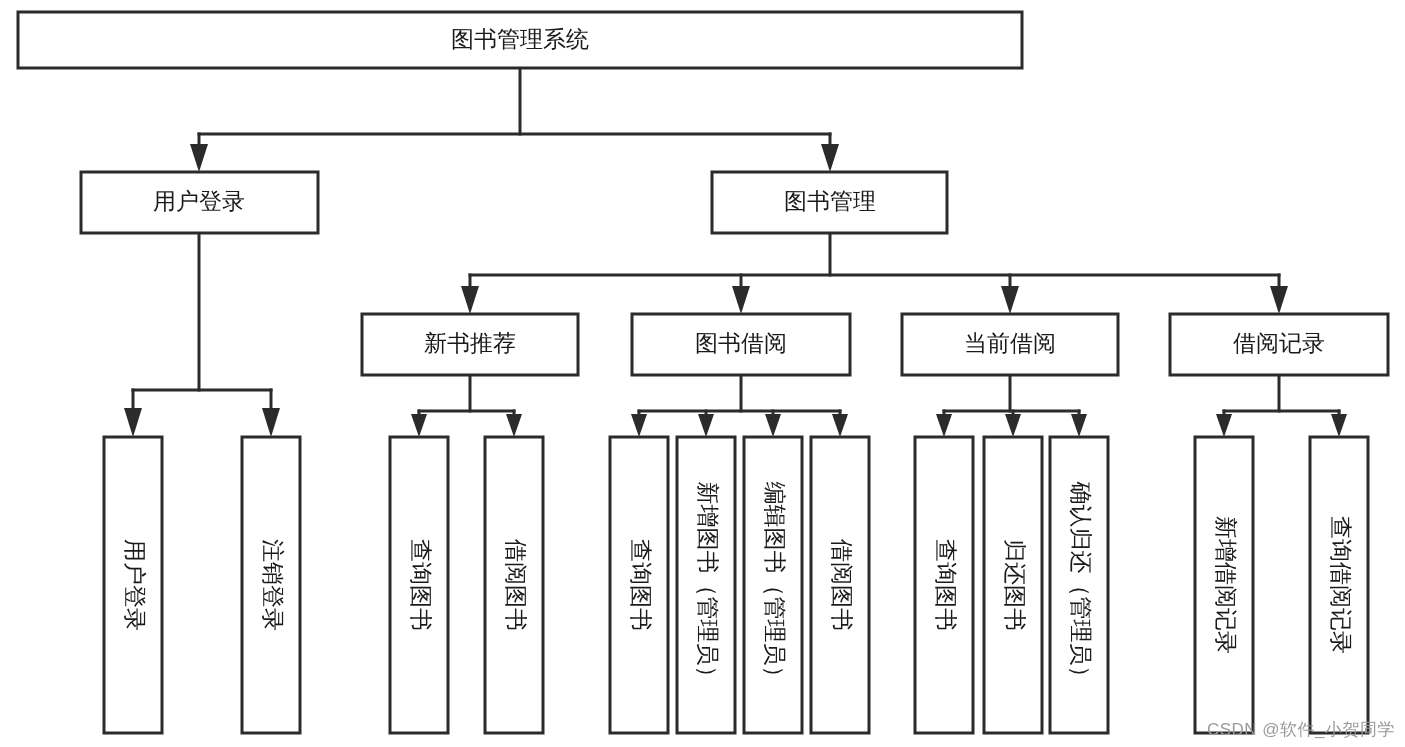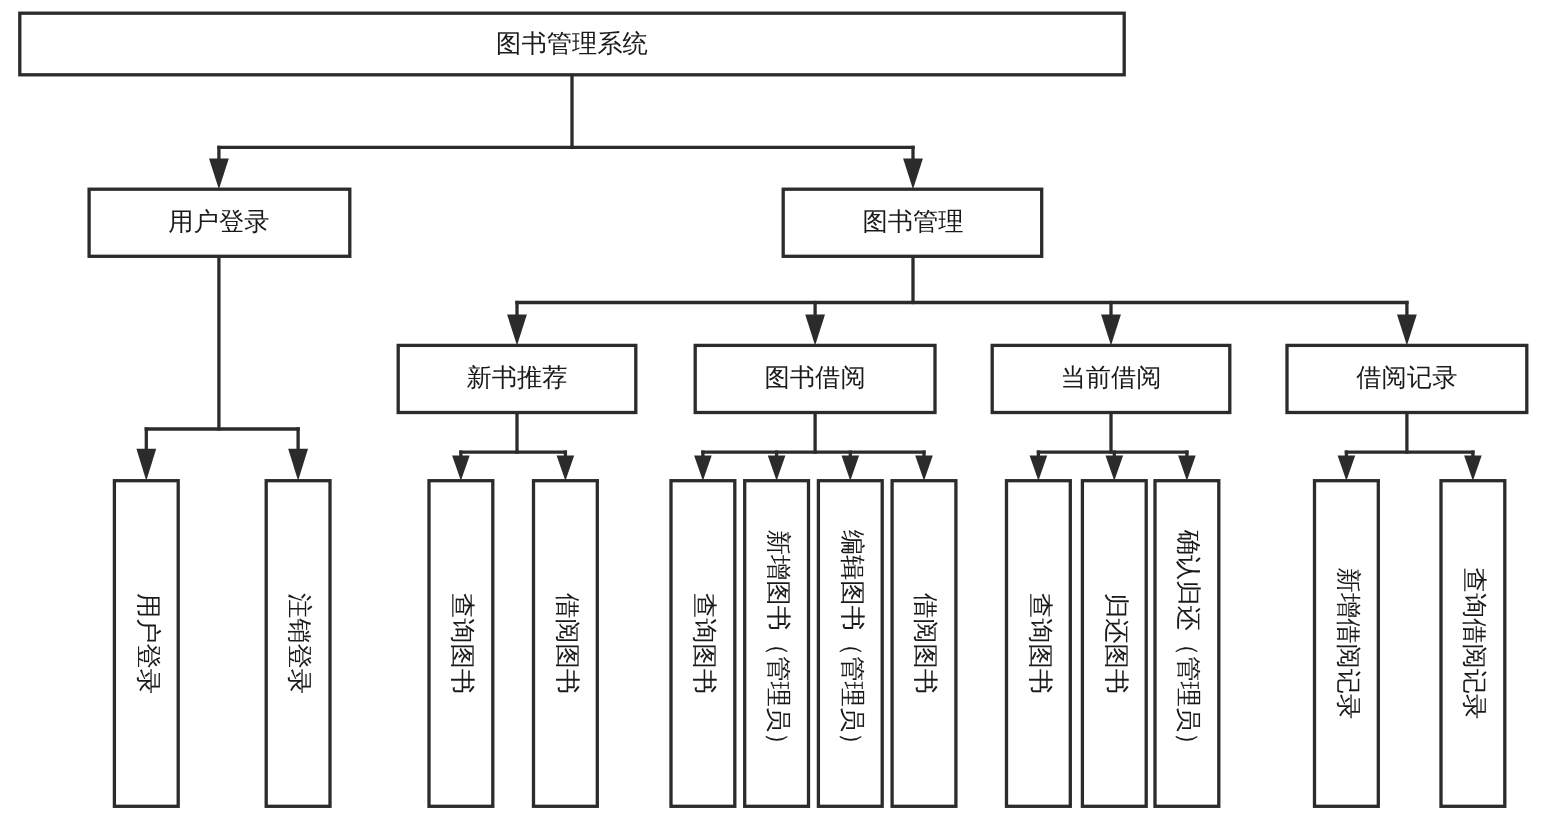--- a/index.html
+++ b/index.html
@@ -230,14 +230,15 @@
       <text class="node-label-v" x="1224" y="585" transform="rotate(90 1224 585)">新增借阅记录</text>
     </g>
 
     <g>
       <rect class="node-rect" x="1310" y="437" width="58" height="296"></rect>
       <text class="node-label-v" x="1339" y="585" transform="rotate(90 1339 585)">查询借阅记录</text>
     </g>
 
   </svg>
 
+  <div class="watermark">CSDN @软件_小贺同学</div>
 
 </div>
 
 </body></html>

